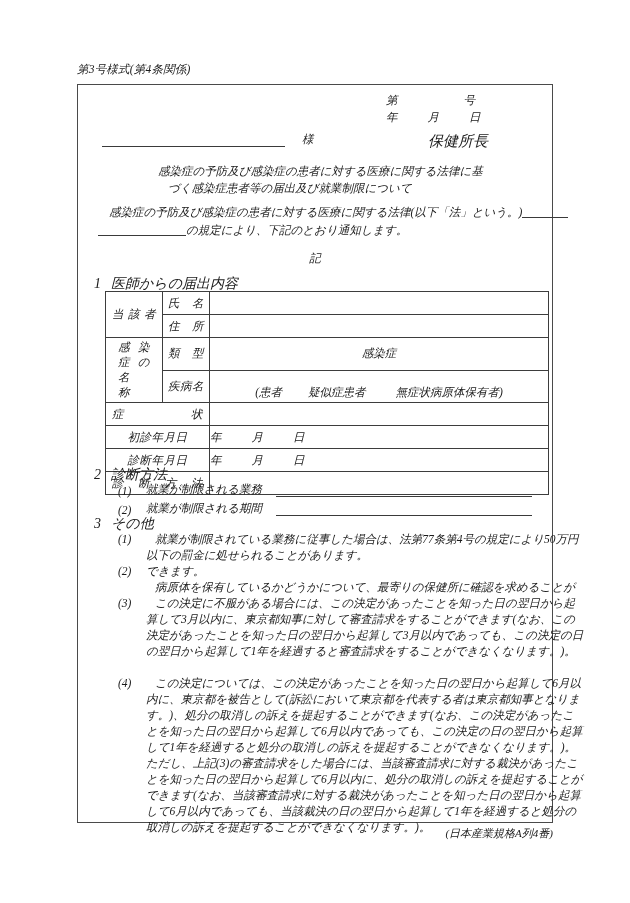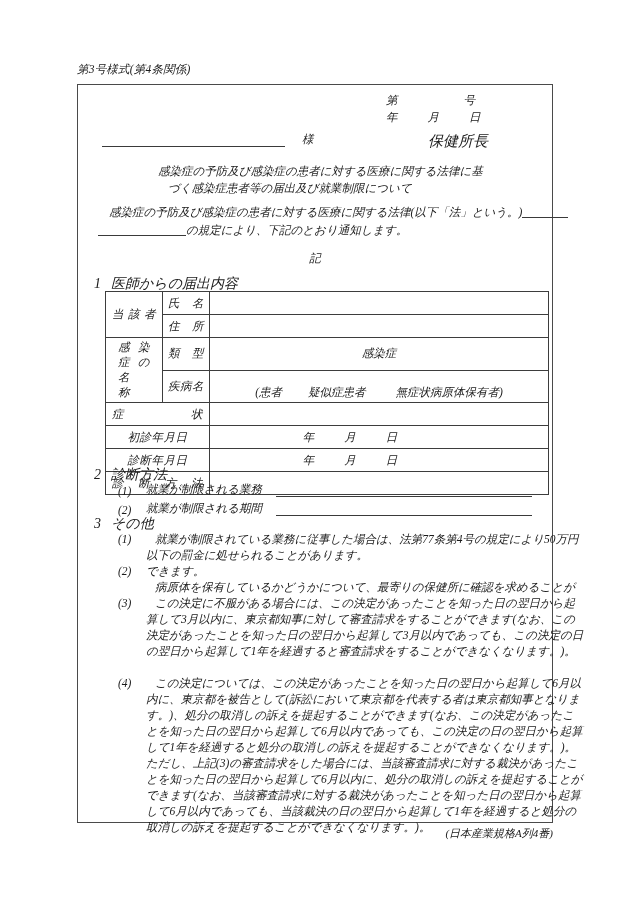--- a/index.html
+++ b/index.html
@@ -220,21 +220,21 @@
     bottom: 2px;
     text-align: center;
     white-space: nowrap;
   }
   .disease-opts .opt { display: inline-block; text-align: center; }
   .disease-opts .sp1 { display: inline-block; width: 26px; }
   .disease-opts .sp2 { display: inline-block; width: 30px; }
   .date-cell { padding-left: 0; }
   .date-line {
     display: block;
-    text-align: center;
+    text-align: left;
     padding-right: 58px;
     white-space: nowrap;
   }
   .date-line .y { display: inline-block; }
   .date-line .gapA { display: inline-block; width: 30px; }
   .date-line .gapB { display: inline-block; width: 30px; }
 
   
   .sub-item {
     position: absolute;

